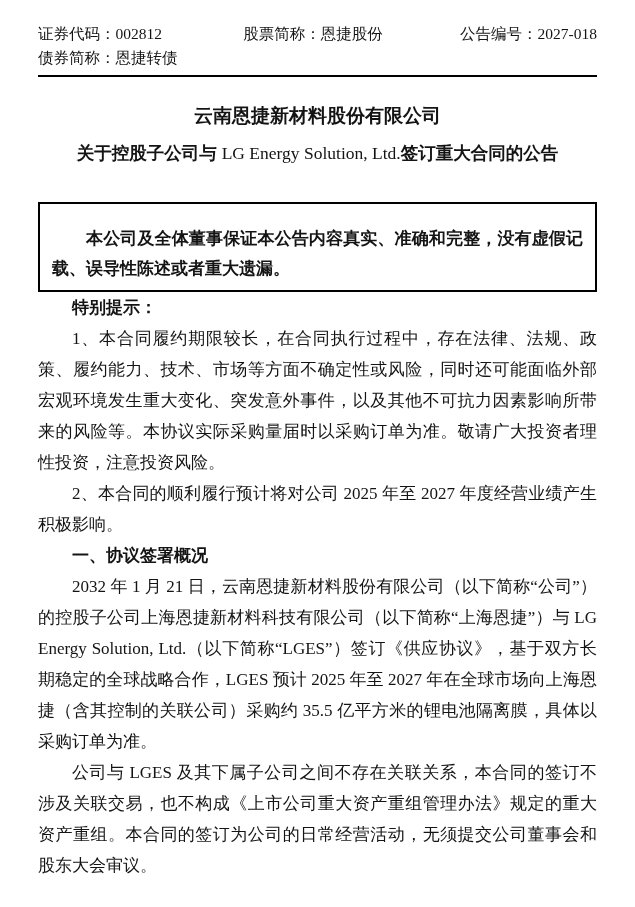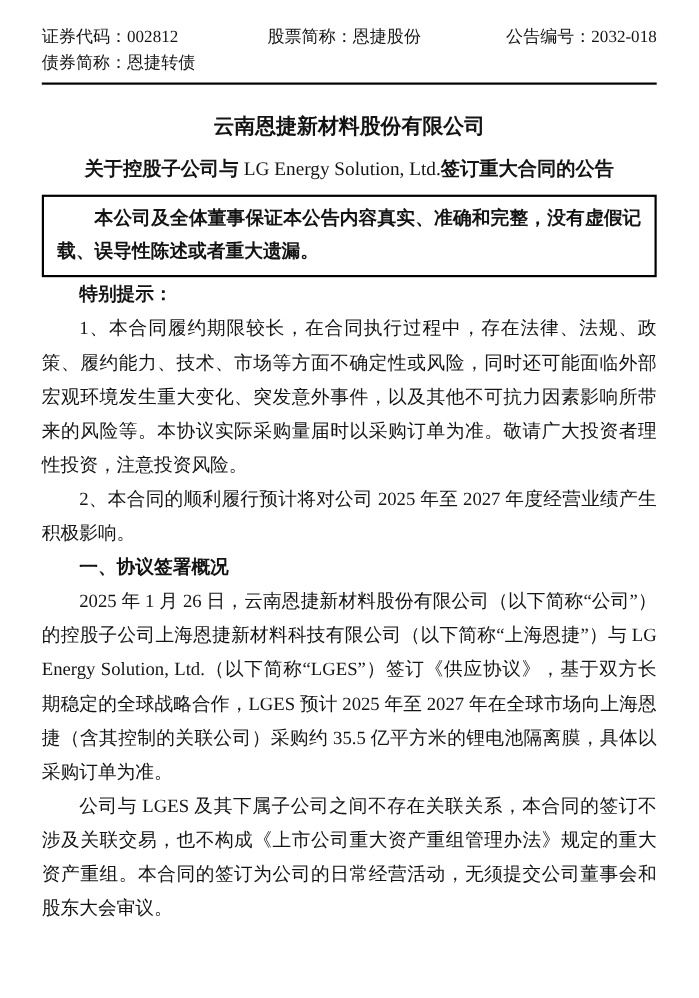--- a/index.html
+++ b/index.html
@@ -51,23 +51,23 @@
     line-height: 24px;
     font-family: "Liberation Sans", "DejaVu Sans", sans-serif;
   }
   .title2 .latin {
     font-family: "Liberation Serif", "DejaVu Serif", serif;
     font-weight: normal;
   }
 
   
   .disclaimer-box {
-    margin-top: 12px;
+    margin-top: 37px;
     border: 2px solid #000;
-    padding: 5px 12px 6px 12px;
+    padding: 20px 12px 6px 12px;
   }
   .disclaimer-box p {
     margin: 0;
     text-indent: 2em;
     font-weight: bold;
     font-size: 17px;
     line-height: 30px;
     text-align: justify;
     font-family: "Liberation Sans", "DejaVu Sans", sans-serif;
   }
@@ -100,21 +100,21 @@
 </style>
 </head>
 <body>
 
 <div class="page">
 
   <div class="doc-header">
     <div class="hrow">
       <span class="hcell c1">证券代码：002812</span>
       <span class="hcell c2">股票简称：恩捷股份</span>
-      <span class="hcell c3">公告编号：2032-018</span>
+      <span class="hcell c3">公告编号：2027-018</span>
     </div>
     <div class="hrow">
       <span class="hcell c2">债券简称：恩捷转债</span>
       <span class="hcell c3"></span>
     </div>
   </div>
 
   <hr class="rule">
 
   <div class="title1">云南恩捷新材料股份有限公司</div>
@@ -127,18 +127,18 @@
 
   <div class="body-text">
 
     <p class="h-special">特别提示：</p>
 
     <p>1、本合同履约期限较长，在合同执行过程中，存在法律、法规、政策、履约能力、技术、市场等方面不确定性或风险，同时还可能面临外部宏观环境发生重大变化、突发意外事件，以及其他不可抗力因素影响所带来的风险等。本协议实际采购量届时以采购订单为准。敬请广大投资者理性投资，注意投资风险。</p>
     <p>2、本合同的顺利履行预计将对公司 2025 年至 2027 年度经营业绩产生积极影响。</p>
 
     <p class="h-section">一、协议签署概况</p>
 
-    <p>2025 年 1 月 26 日，云南恩捷新材料股份有限公司（以下简称“公司”）的控股子公司上海恩捷新材料科技有限公司（以下简称“上海恩捷”）与 LG Energy Solution, Ltd.（以下简称“LGES”）签订《供应协议》，基于双方长期稳定的全球战略合作，LGES 预计 2025 年至 2027 年在全球市场向上海恩捷（含其控制的关联公司）采购约 35.5 亿平方米的锂电池隔离膜，具体以采购订单为准。</p>
+    <p>2032 年 1 月 21 日，云南恩捷新材料股份有限公司（以下简称“公司”）的控股子公司上海恩捷新材料科技有限公司（以下简称“上海恩捷”）与 LG Energy Solution, Ltd.（以下简称“LGES”）签订《供应协议》，基于双方长期稳定的全球战略合作，LGES 预计 2025 年至 2027 年在全球市场向上海恩捷（含其控制的关联公司）采购约 35.5 亿平方米的锂电池隔离膜，具体以采购订单为准。</p>
     <p>公司与 LGES 及其下属子公司之间不存在关联关系，本合同的签订不涉及关联交易，也不构成《上市公司重大资产重组管理办法》规定的重大资产重组。本合同的签订为公司的日常经营活动，无须提交公司董事会和股东大会审议。</p>
 
   </div>
 
 </div>
 
 </body></html>

